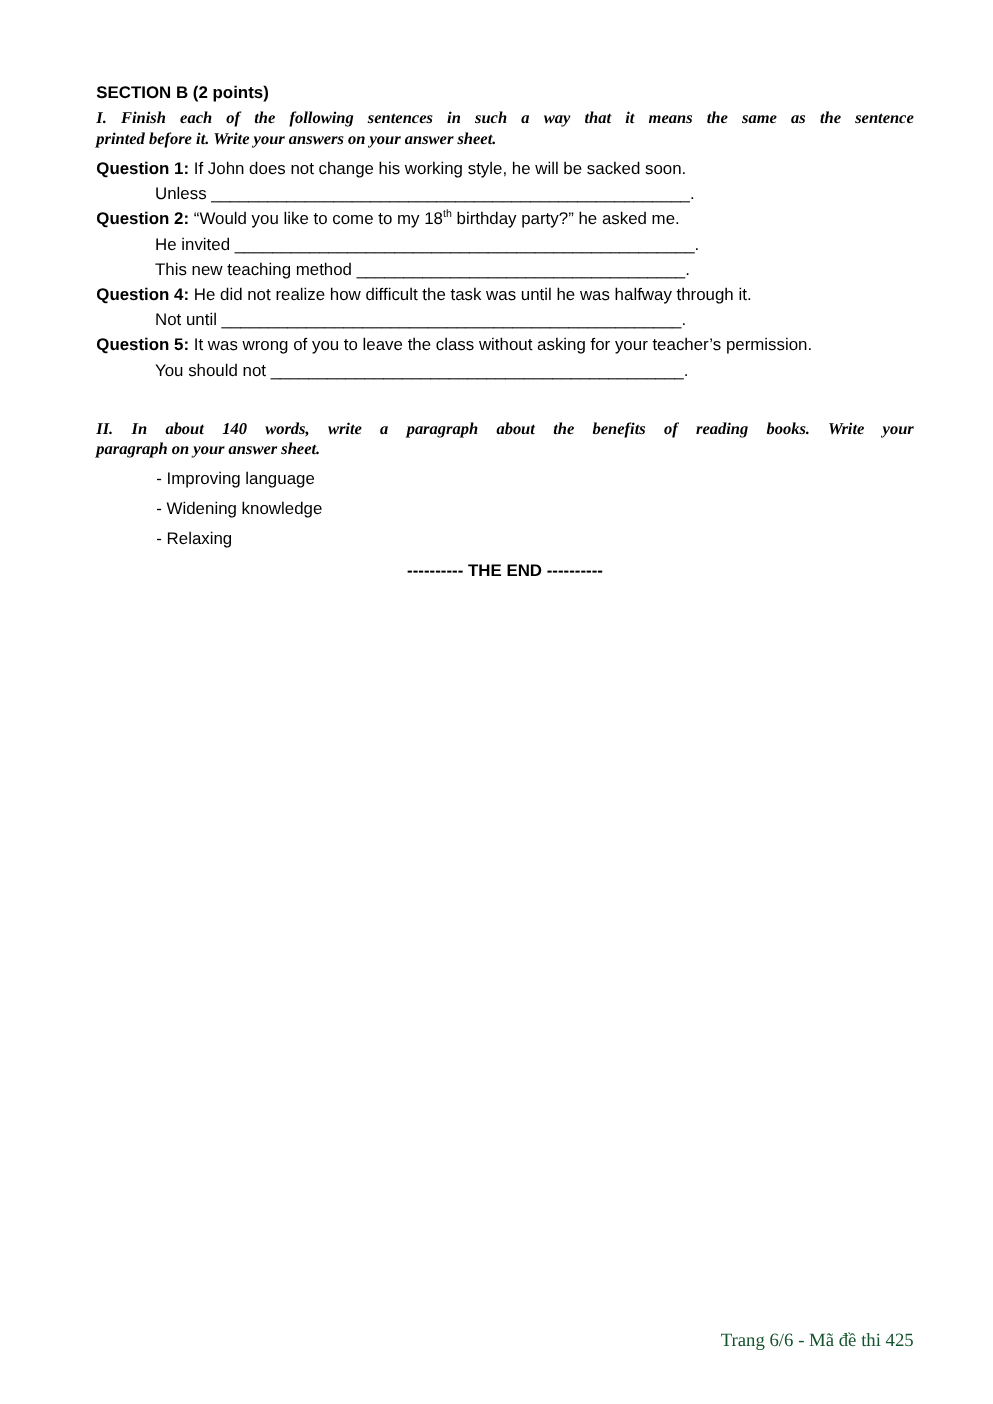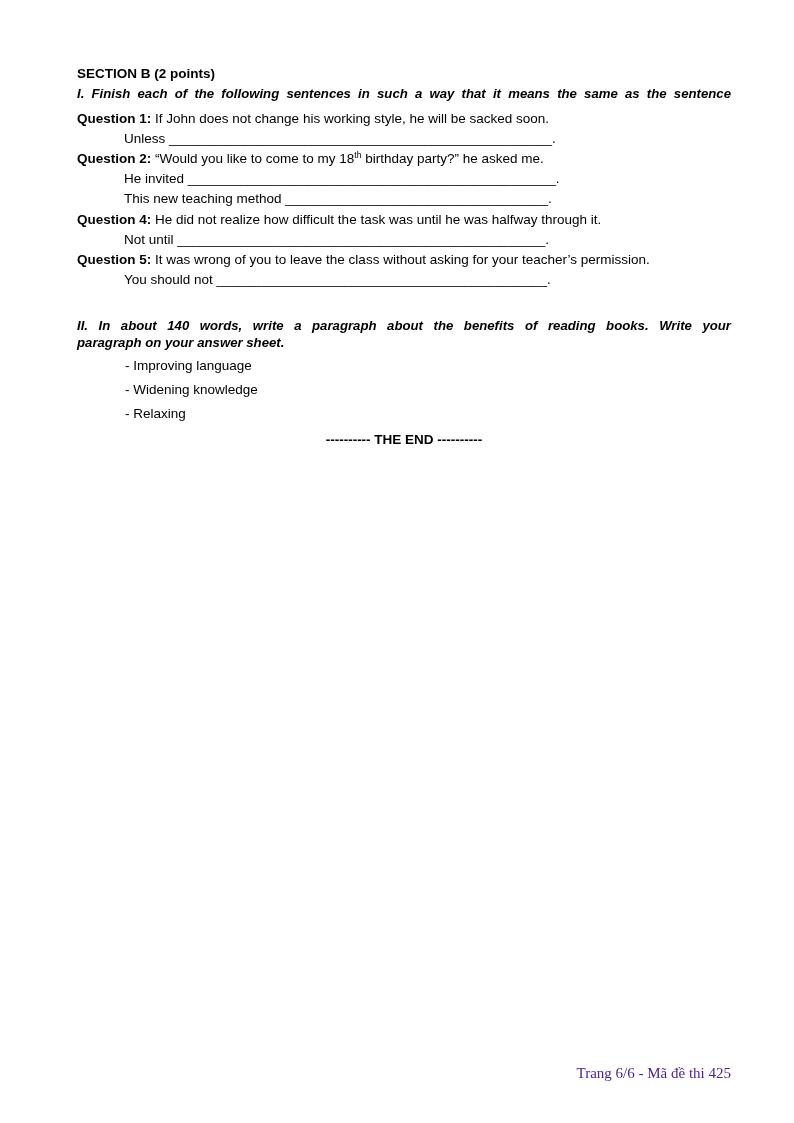--- a/index.html
+++ b/index.html
@@ -22,20 +22,21 @@
   .section-title {
     font-weight: bold;
     line-height: 20px;
   }
   .instruction {
     font-weight: bold;
     font-style: italic;
     font-size: 13.2px;
     line-height: 16.5px;
     margin-top: 2px;
+    font-family: Liberation Serif, serif;
   }
   .instruction .jline {
     text-align: justify;
     margin-bottom: -16.5px;
   }
   .instruction .jline::after {
     content: "";
     display: inline-block;
     width: 100%;
   }
@@ -65,34 +66,35 @@
     text-align: center;
     font-weight: bold;
     line-height: 20px;
   }
   .footer {
     position: absolute;
     top: 1065px;
     right: 63px;
     font-family: "Liberation Serif", serif;
     font-size: 15px;
-    color: #4c1d95;
+    color: #14532d;
     text-align: right;
   }
 </style>
 </head>
 <body>
 
 <div class="page">
   <div class="content">
 
     <div class="section-title">SECTION B (2 points)</div>
 
     <div class="instruction">
       <div class="jline">I. Finish each of the following sentences in such a way that it means the same as the sentence</div>
+      <div>printed before it. Write your answers on your answer sheet.</div>
     </div>
 
     <div class="questions">
 
       <div class="q-line"><span class="q-label">Question 1:</span><span> If John does not change his working style, he will be sacked soon.</span></div>
       <div class="a-line">Unless ___________________________________________________.</div>
 
       <div class="q-line"><span class="q-label">Question 2:</span><span> “Would you like to come to my 18</span><sup class="ordinal">th</sup><span> birthday party?” he asked me.</span></div>
       <div class="a-line">He invited _________________________________________________.</div>
 

